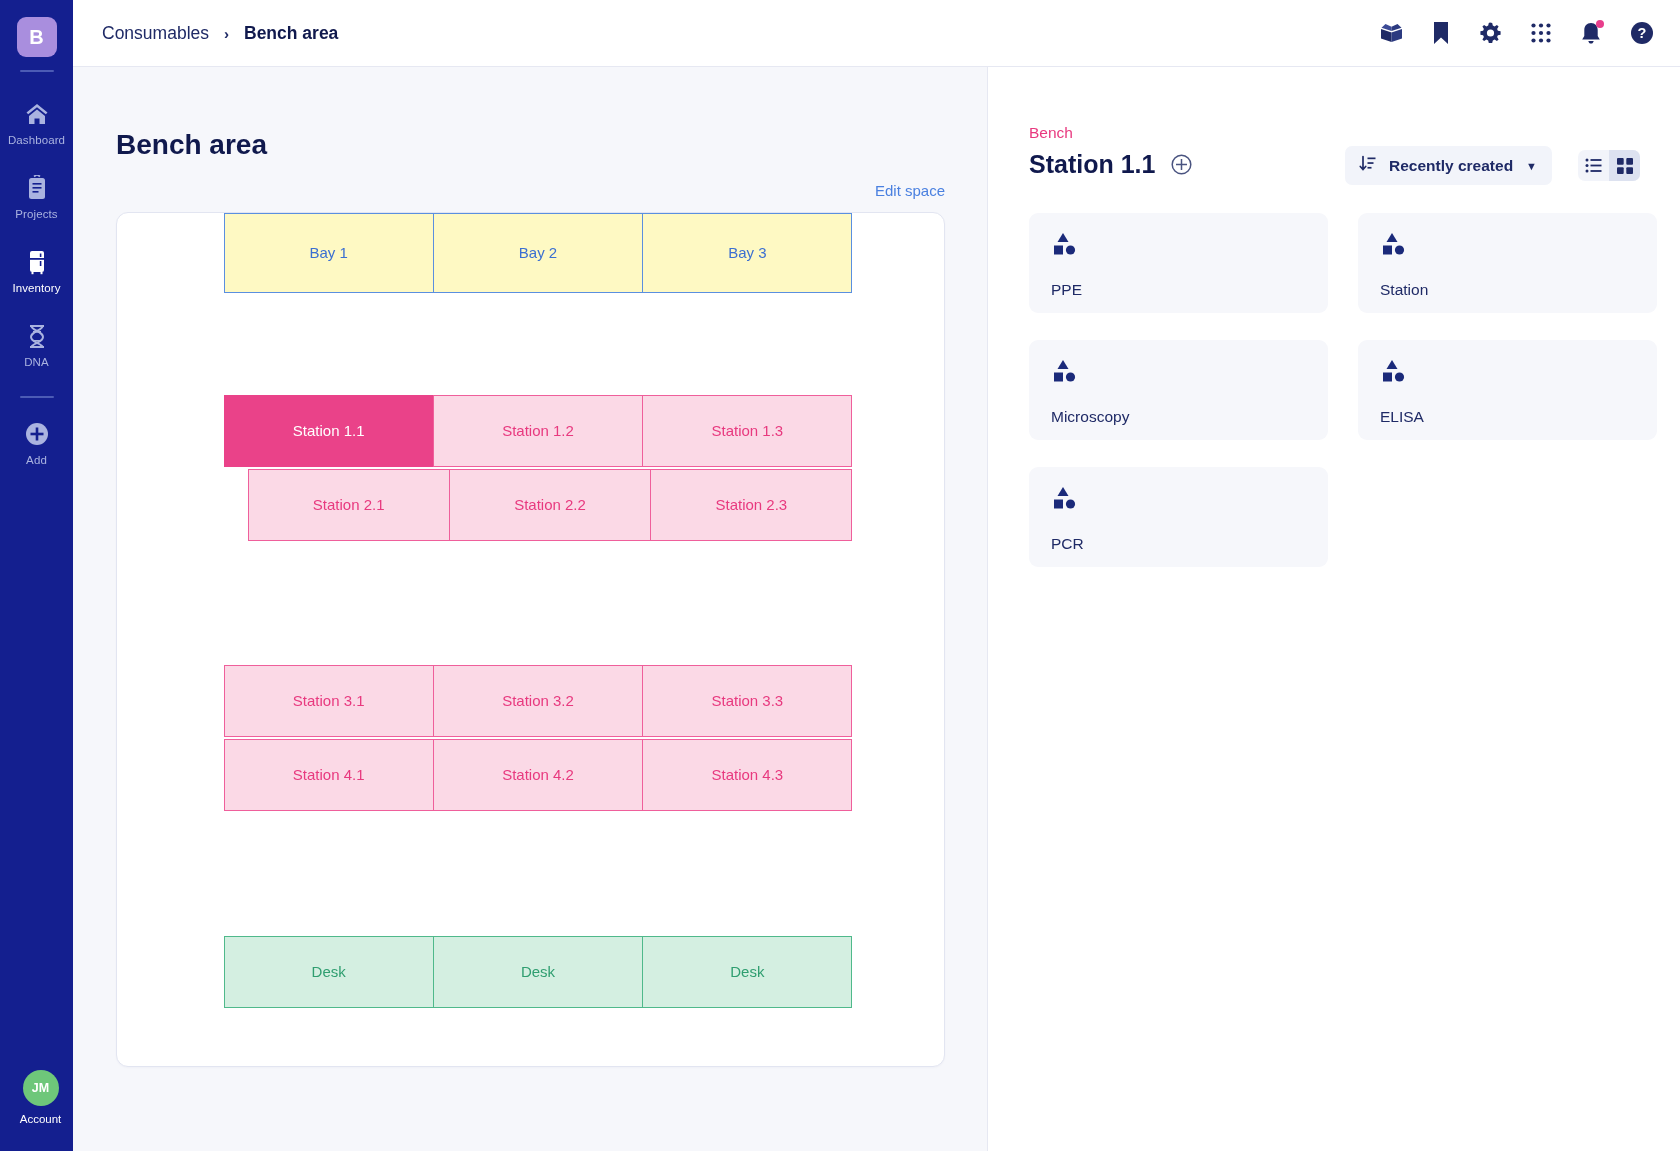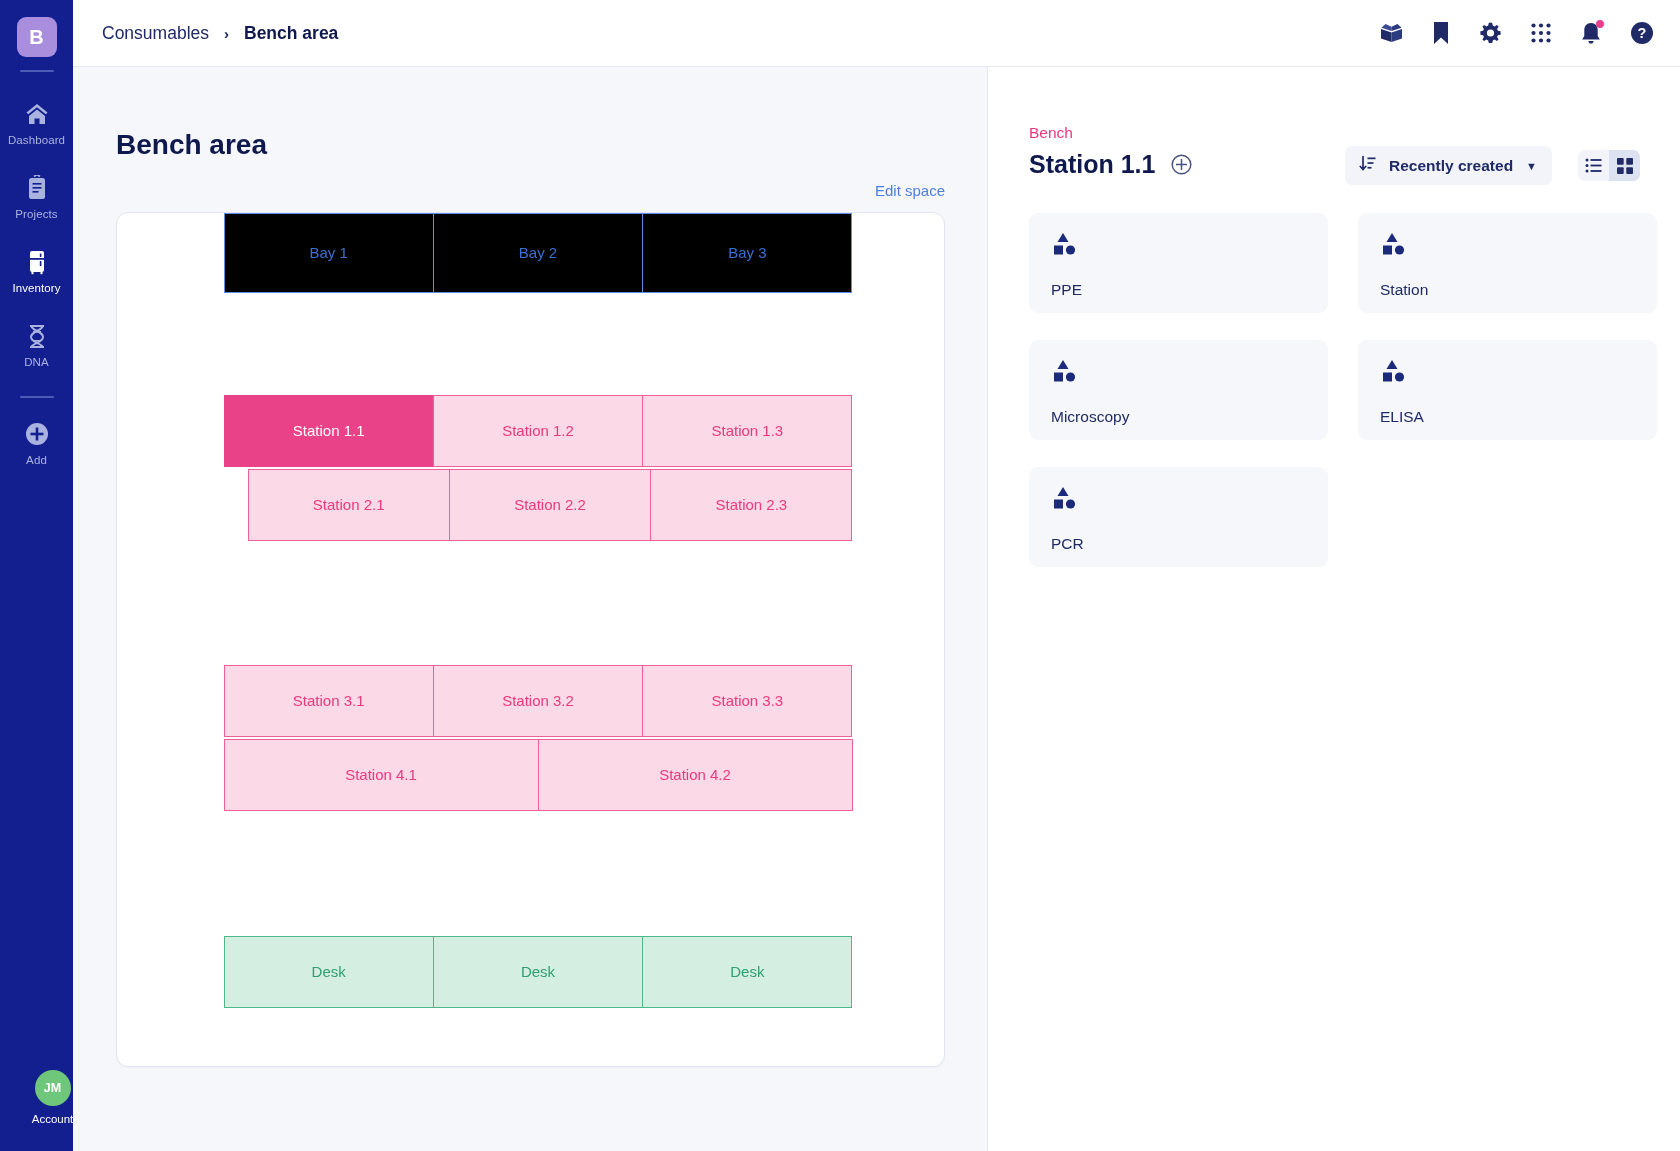--- a/index.html
+++ b/index.html
@@ -36,21 +36,21 @@
     cursor: pointer; margin-top: 10px;
   }
   .nav-item .nicon { height: 28px; display:flex; align-items:center; justify-content:center; }
   .nav-item .nlabel {
     margin-top: 6px; font-size: 11.5px; color: #aab3e0; letter-spacing: .1px;
   }
   .nav-item.active .nlabel { color: #ffffff; }
   .nav-item svg { display: block; }
   .sep2 { width: 34px; height: 2px; background: #4c5bb5; margin: 22px 0 0 0; border-radius:1px;}
   .account {
-    position: absolute; bottom: 26px; left: 16px; width: 73px;
+    position: absolute; bottom: 26px; left: 4px; width: 73px;
     display:flex; flex-direction:column; align-items:center; cursor:pointer;
   }
   .avatar {
     width: 36px; height: 36px; border-radius: 50%;
     background: #6ec77a; color: #fff; font-size: 12.5px; font-weight: bold;
     display:flex; align-items:center; justify-content:center;
   }
   .account .nlabel { margin-top: 7px; font-size: 11.5px; color:#ffffff; }
 
   
@@ -89,21 +89,21 @@
     border-radius: 12px; height: 855px; position: relative;
     box-shadow: 0 1px 2px rgba(20,31,143,.03);
   }
   .row-group { position: absolute; left: 107px; width: 628px; }
   .grid-row { display: flex; }
   .cell {
     flex: 1 1 0; height: 72px; display: flex; align-items: center; justify-content: center;
     font-size: 15px; border: 1px solid transparent; margin: -0.5px;
   }
   .cell.bay {
-    background: #000000; border-color: #5a8fe0; color: #3b6fd1; height: 80px;
+    background: #fef9c3; border-color: #5a8fe0; color: #3b6fd1; height: 80px;
   }
   .cell.station {
     background: #fbd9e6; border-color: #ef5f9b; color: #e8397f;
   }
   .cell.station.selected {
     background: #ea4289; border-color: #ea4289; color: #ffffff;
   }
   .cell.desk {
     background: #d4efe1; border-color: #4fb98b; color: #2f9e70; height: 72px;
   }
@@ -330,20 +330,23 @@
               <div class="cell station">
                 <span>Station 3.3</span>
               </div>
             </div>
             <div class="row-group grid-row" style="top: 526px;">
               <div class="cell station">
                 <span>Station 4.1</span>
               </div>
               <div class="cell station">
                 <span>Station 4.2</span>
+              </div>
+              <div class="cell station">
+                <span>Station 4.3</span>
               </div>
             </div>
             <div class="row-group grid-row" style="top: 723px;">
               <div class="cell desk">
                 <span>Desk</span>
               </div>
               <div class="cell desk">
                 <span>Desk</span>
               </div>
               <div class="cell desk">

